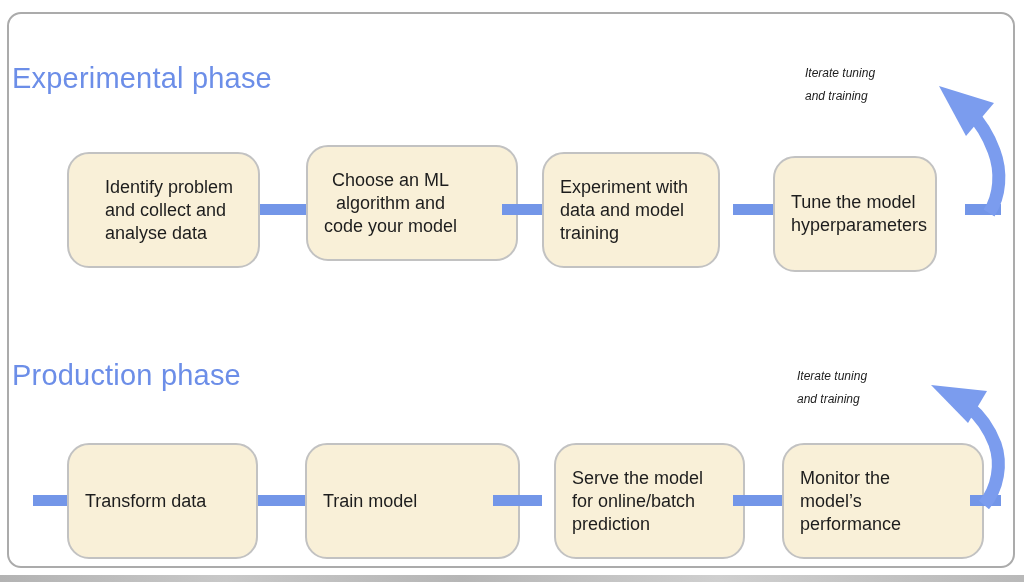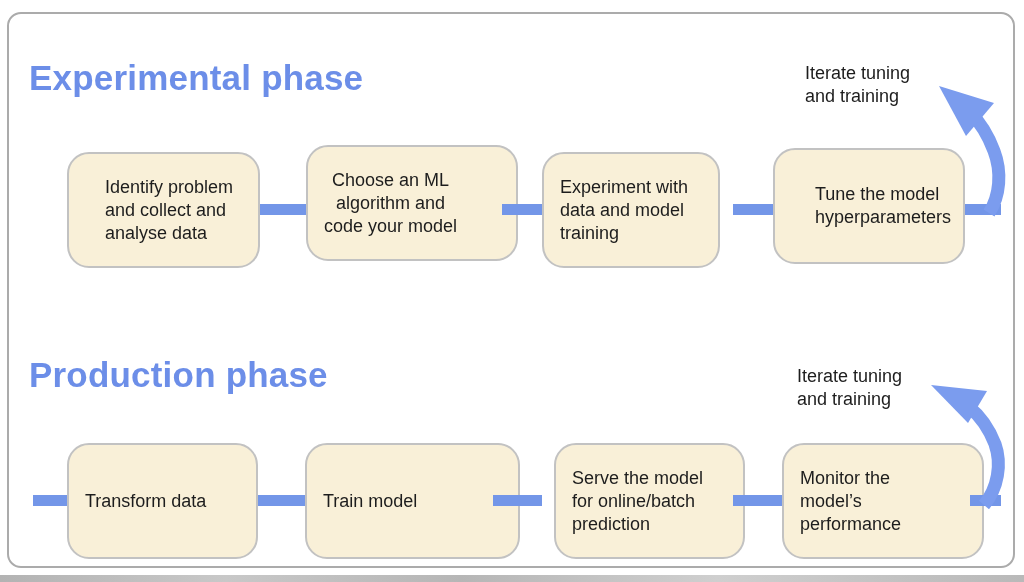--- a/index.html
+++ b/index.html
@@ -7,22 +7,22 @@
     width:1024px;height:582px;position:relative;overflow:hidden;
     background:#ffffff;
     font-family:"Liberation Sans","DejaVu Sans",sans-serif;
   }
   .card{
     position:absolute;left:7px;top:12px;width:1004px;height:552px;
     background:#ffffff;border:2px solid var(--card-border,#ababab);
     border-radius:14px;
   }
   .phase-title{
-    position:absolute;left:29px;
-    font-size:35px;font-weight:bold;line-height:34px;
+    position:absolute;left:12px;
+    font-size:29px;font-weight:normal;line-height:34px;
     color:var(--heading-blue,#6c8ee8);
     letter-spacing:0.2px;
   }
   #exp-title{top:61px;}
   #prod-title{top:358px;}
   .box{
     position:absolute;height:116px;box-sizing:border-box;
     background:var(--box-fill,#f9f0d8);
     border:2px solid var(--box-border,#c2c2c2);
     border-radius:22px;
@@ -31,22 +31,22 @@
   }
   .box-label{
     font-size:18px;line-height:23px;color:var(--text-dark,#1d1d1d);
     white-space:pre-line;
   }
   .connector{
     position:absolute;height:11px;
     background:var(--accent-blue,#7396e8);
   }
   .iterate-label{
-    position:absolute;font-size:18px;line-height:23px;
-    color:var(--text-dark,#1d1d1d);white-space:pre-line;
+    position:absolute;font-size:12px;line-height:23px;
+    color:var(--text-dark,#1d1d1d);white-space:pre-line;font-style:italic;
   }
   .iterate-arrow{position:absolute;overflow:visible;}
   .iterate-arrow path{
     fill:none;stroke:var(--arrow-blue,#7b9cee);stroke-width:13px;
   }
   .iterate-arrow polygon{fill:var(--arrow-blue,#7b9cee);stroke:none;}
   .bottom-strip{
     position:absolute;left:0;top:575px;width:1024px;height:7px;
     background:linear-gradient(90deg,#b3b3b3,#c8c8c8 22%,#b6b6b6 45%,#cfcfcf 70%,#b9b9b9);
   }
@@ -72,21 +72,21 @@
 </div>
 <div class="connector" style="left:502px;top:204px;width:40px;"></div>
 
 <div class="box" style="left:542px;top:152px;width:178px;">
   <div class="box-label">Experiment with
 data and model
 training</div>
 </div>
 <div class="connector" style="left:733px;top:204px;width:40px;"></div>
 
-<div class="box" style="left:773px;top:148px;width:192px;justify-content:flex-end;">
+<div class="box" style="left:773px;top:156px;width:164px;">
   <div class="box-label">Tune the model
 hyperparameters</div>
 </div>
 <div class="connector" style="left:965px;top:204px;width:36px;"></div>
 
 <div class="iterate-label" style="left:805px;top:62px;">Iterate tuning
 and training</div>
 
 <svg class="iterate-arrow" style="left:920px;top:75px;" width="104" height="145" viewBox="920 75 104 145">
   <path d="M 989 213 C 1000 196 1002 172 994 151 C 987 132 978 120 969 111"></path>

